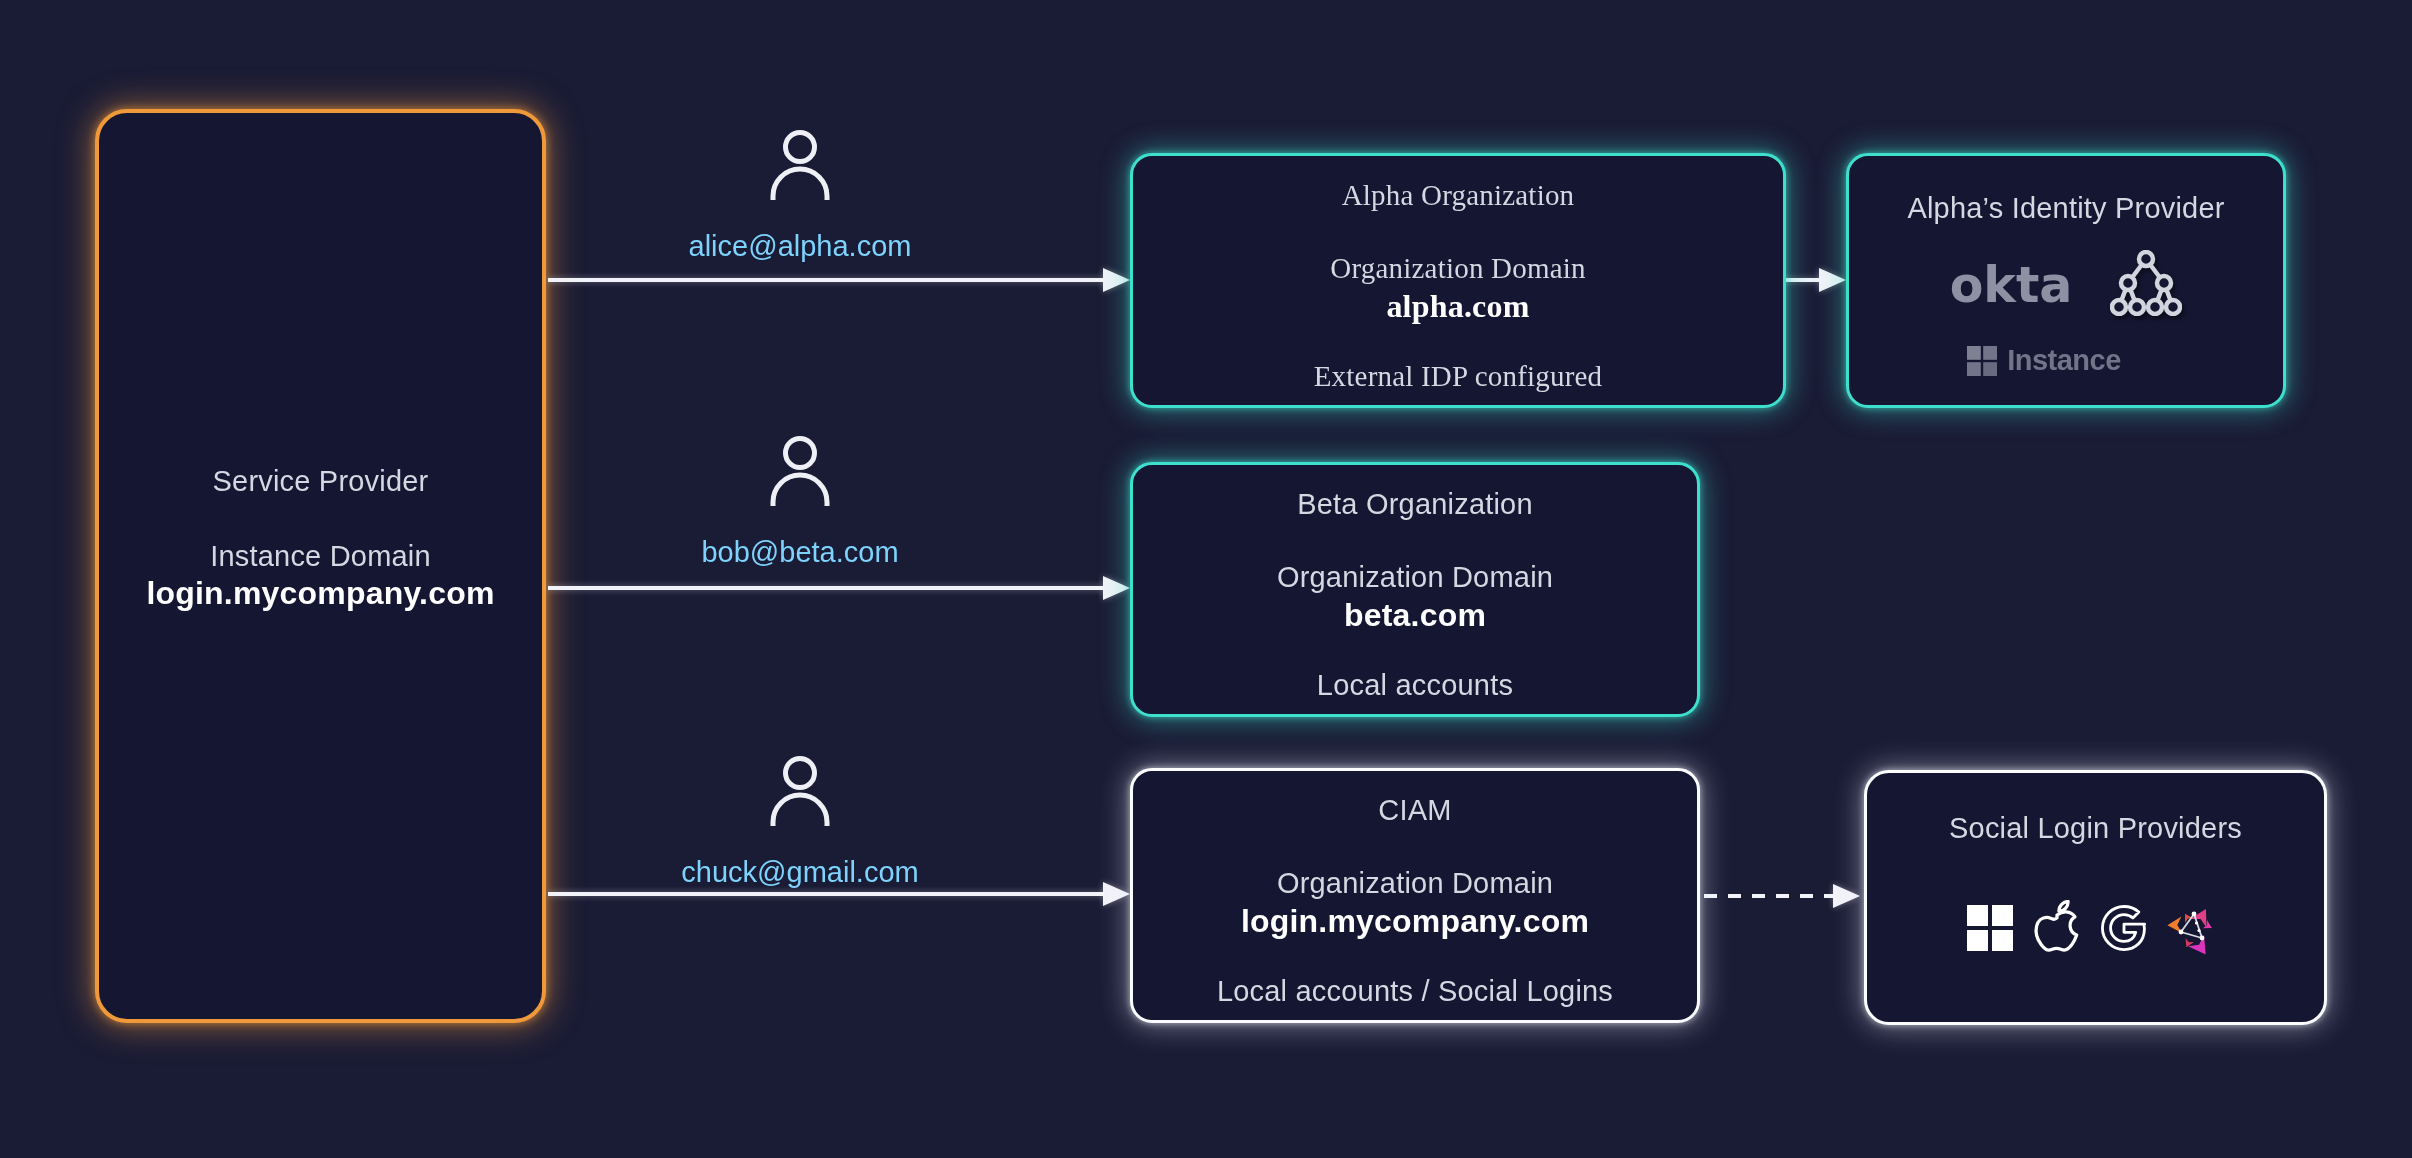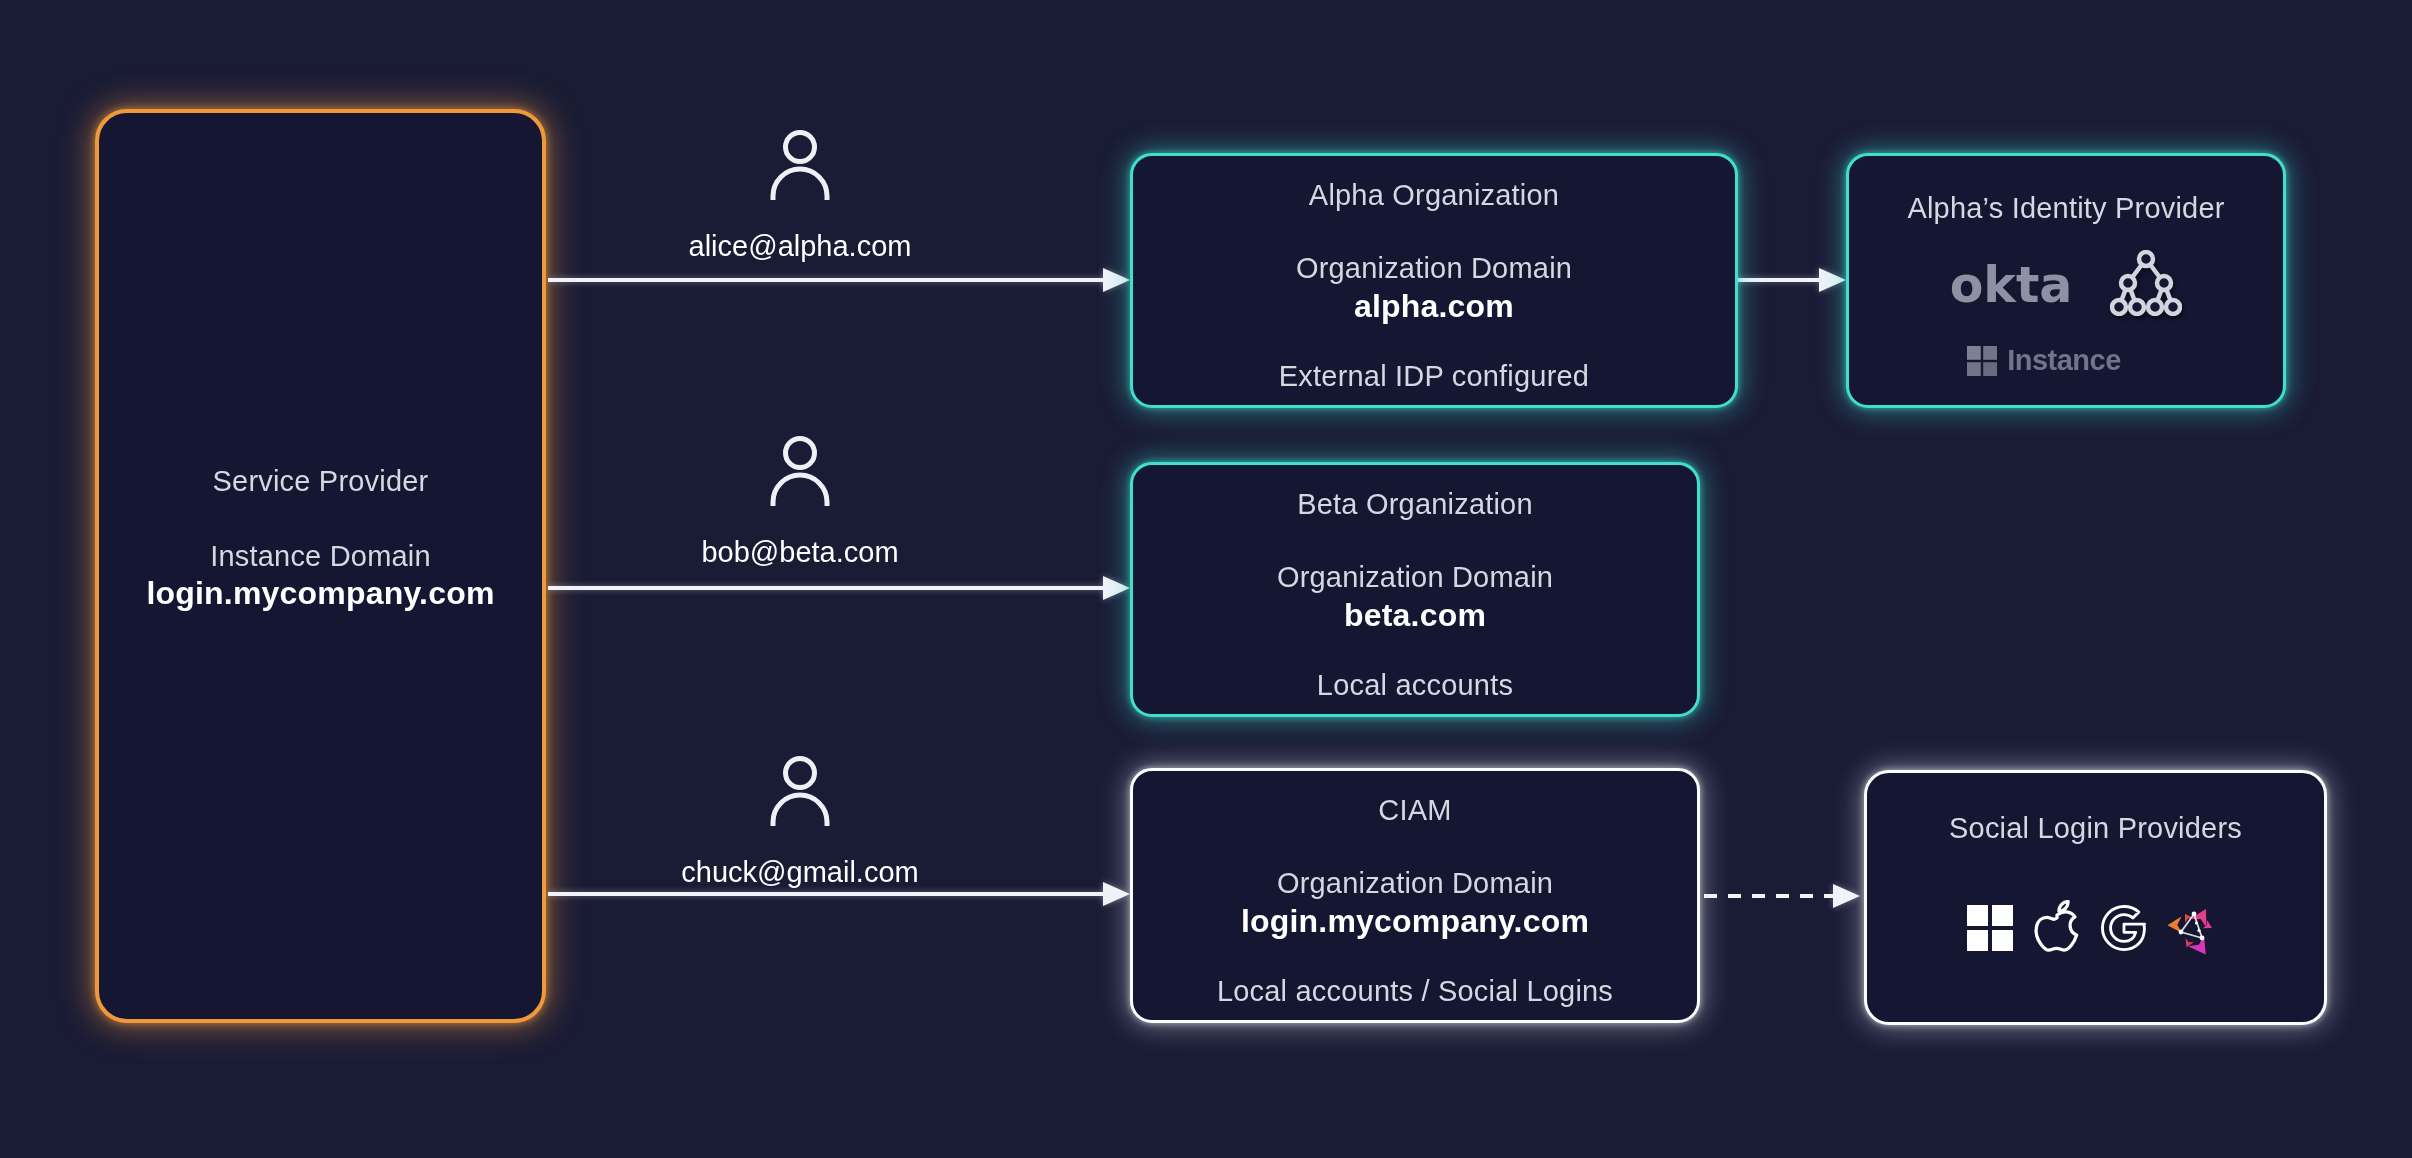--- a/index.html
+++ b/index.html
@@ -11,21 +11,21 @@
   }
   
   .box { position:absolute; background:#151631; border-radius:22px; }
   .box.teal   { border:3.5px solid #3ee0cd; box-shadow:0 0 28px 3px rgba(62,224,205,.45), 0 0 7px rgba(62,224,205,.65); }
   .box.white  { border:3.5px solid #fbfcff; box-shadow:0 0 28px 3px rgba(235,240,255,.42), 0 0 7px rgba(255,255,255,.6); }
   .box.orange { border:4px solid #f0993b; border-radius:32px; box-shadow:0 0 32px 4px rgba(240,153,59,.5), 0 0 8px rgba(240,153,59,.65); }
   
   .t { position:absolute; left:0; right:0; text-align:center;
        color:#d5d8e2; font-size:29px; line-height:36px; font-weight:400; letter-spacing:.2px; }
   .t.bold { color:#ffffff; font-weight:700; font-size:32px; line-height:40px; letter-spacing:.2px; }
-  .email { display:block; margin-top:22px; color:#ffffff; font-size:29px; line-height:36px; }
+  .email { display:block; margin-top:22px; color:#7dd3fc; font-size:29px; line-height:36px; }
   
   .line { position:absolute; height:3.5px; background:#f2f3f8; box-shadow:0 0 6px rgba(255,255,255,.35); }
   .line.dashed { height:4px; background:repeating-linear-gradient(90deg,#f2f3f8 0 13px,transparent 13px 24px); box-shadow:none; }
   .head { position:absolute; width:0; height:0;
           border-top:12px solid transparent; border-bottom:12px solid transparent;
           border-left:27px solid #f2f3f8; filter:drop-shadow(0 0 3px rgba(255,255,255,.35)); }
   
   .user-row { position:absolute; left:650px; width:300px; text-align:center; }
   
   .okta-word { position:absolute; left:62px; top:102px; width:200px; text-align:center;
@@ -87,21 +87,21 @@
 
   <div class="line" style="left:548px;top:892px;width:556px"></div>
   <div class="head" style="left:1103px;top:882px"></div>
 
   <div class="line" style="left:1702px;top:278px;width:117px"></div>
   <div class="head" style="left:1819px;top:268px"></div>
 
   <div class="line dashed" style="left:1704px;top:894px;width:130px"></div>
   <div class="head" style="left:1833px;top:884px"></div>
 
-  <div class="box teal" style="left:1130px;top:153px;width:608px;height:255px;">
+  <div class="box teal" style="left:1130px;top:153px;width:656px;height:255px;font-family:Liberation Serif, serif;">
     <div class="t" style="top:21px">Alpha Organization</div>
     <div class="t" style="top:94px">Organization Domain</div>
     <div class="t bold" style="top:130px">alpha.com</div>
     <div class="t" style="top:202px">External IDP configured</div>
   </div>
 
   <div class="box teal" style="left:1130px;top:462px;width:570px;height:255px;">
     <div class="t" style="top:21px">Beta Organization</div>
     <div class="t" style="top:94px">Organization Domain</div>
     <div class="t bold" style="top:130px">beta.com</div>

